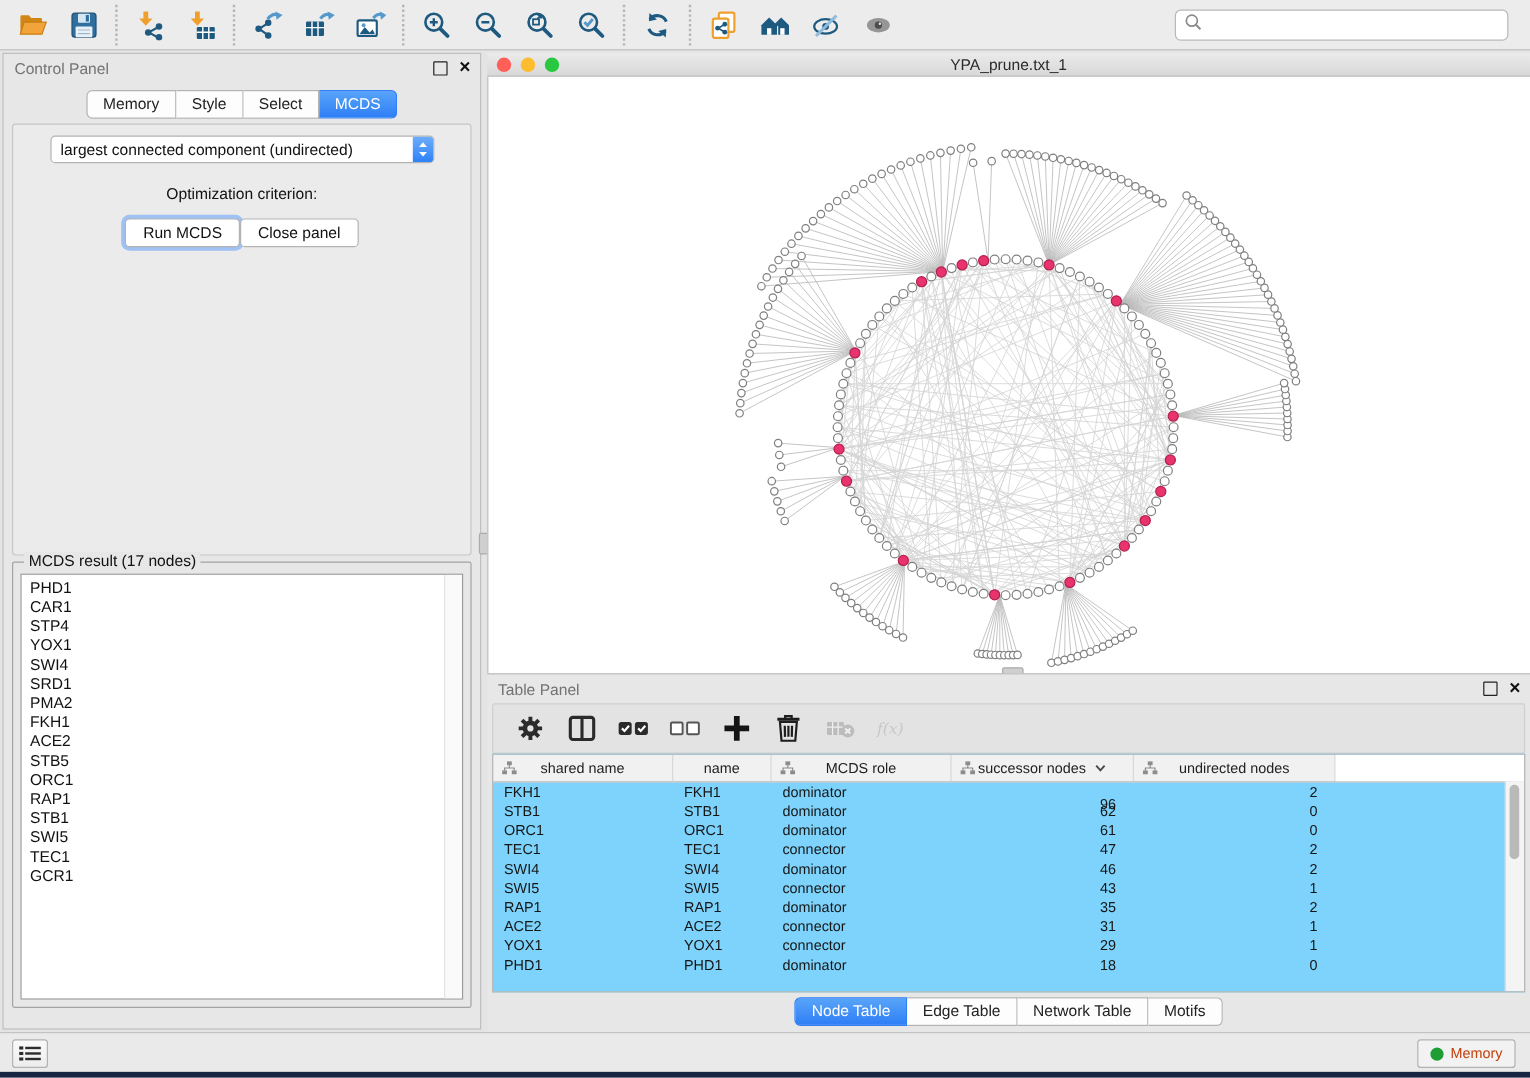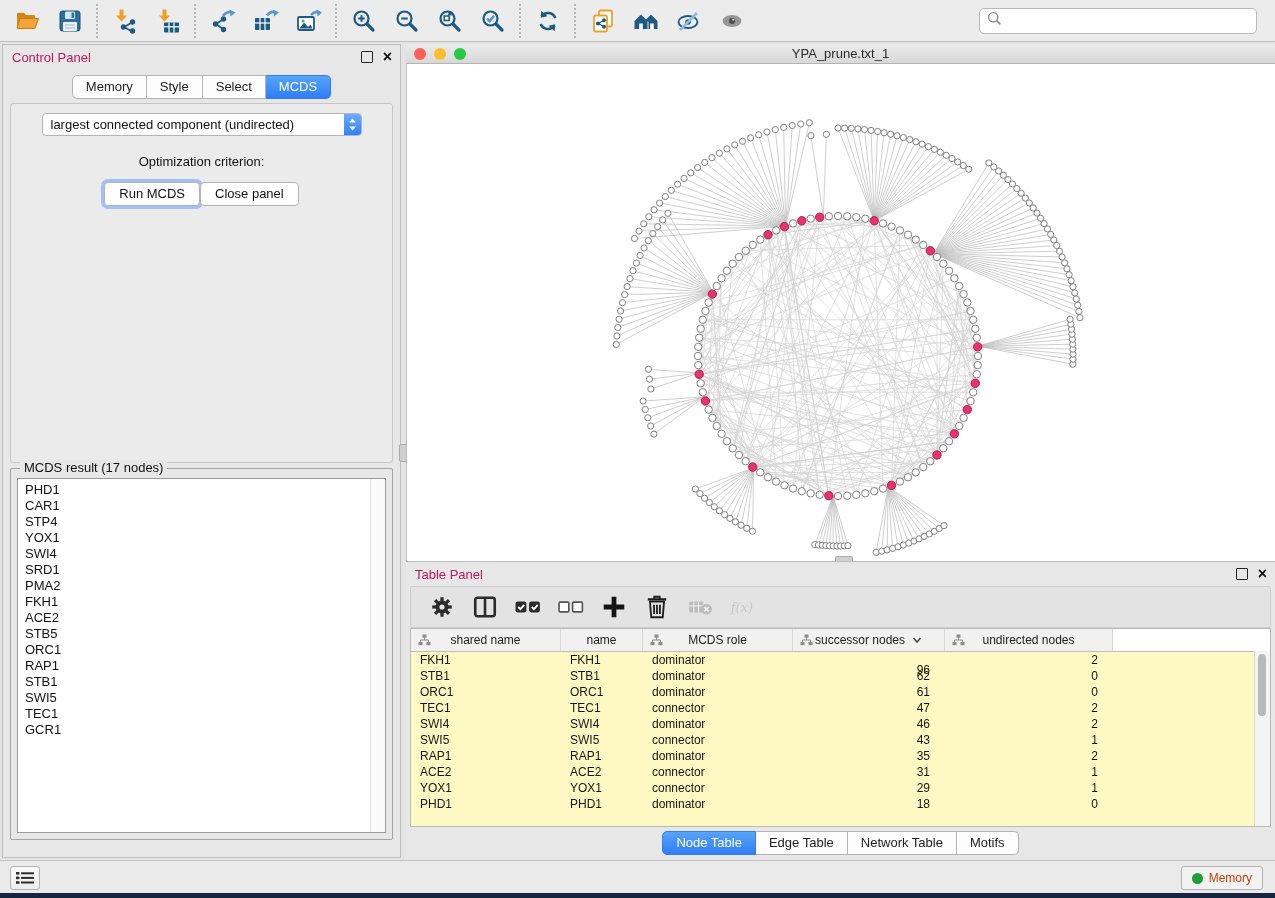--- a/index.html
+++ b/index.html
@@ -17,21 +17,21 @@
   .tb-btn{width:27px;height:27px;display:flex;align-items:center;justify-content:center;cursor:pointer;}
   .tb-btn svg{width:26px;height:26px;}
   #search-wrap{margin-left:auto;margin-right:18px;display:flex;align-items:center;
     width:276px;height:24px;background:#fff;border:1px solid #b9b9b9;border-radius:5px;}
   #search-wrap svg{margin:0 4px 0 7px;}
   #search-input{border:none;outline:none;flex:1;height:20px;font-size:12px;background:transparent;}
   
   #control-panel{position:absolute;left:2px;top:44px;width:399px;height:814px;
     background:#e7e7e7;border:1px solid #bfbfbf;box-sizing:border-box;}
   .panel-header{position:relative;height:24px;display:flex;align-items:center;}
-  .panel-title{font-size:13px;color:#be185d;padding-left:9px;}
+  .panel-title{font-size:13px;color:#737373;padding-left:9px;}
   .panel-btns{position:absolute;right:8px;top:0;height:24px;display:flex;align-items:center;gap:10px;}
   .float-btn{width:10px;height:10px;border:1.6px solid #222;border-radius:1px;cursor:pointer;}
   .close-btn{font-weight:900;font-size:16px;line-height:14px;color:#111;cursor:pointer;}
   .seg-tabs{display:flex;justify-content:center;}
   .seg-tab{font-size:13px;color:#222;background:#fdfdfd;border:1px solid #b3b3b3;border-left-width:0;
     padding:3px 13px 4px;cursor:pointer;}
   .seg-tab:first-child{border-left-width:1px;border-radius:5px 0 0 5px;}
   .seg-tab:last-child{border-radius:0 5px 5px 0;}
   .seg-tab.active{background:linear-gradient(#58a4f9,#2f7ef6);border-color:#2f7ef6;color:#fff;}
   #cp-tabs{margin-top:6px;}
@@ -63,21 +63,21 @@
   #net-title{text-align:center;font-size:13px;color:#2a2a2a;line-height:20px;}
   #net-canvas{position:absolute;left:0;top:20px;width:869px;height:497px;background:#fff;
     border-left:1px solid #bbb;box-sizing:border-box;}
   
   #table-panel{position:absolute;left:0;top:517px;width:869px;height:299px;background:#e7e7e7;
     border-top:1px solid #bdbdbd;box-sizing:border-box;}
   #tp-toolbar{position:absolute;left:4px;right:4px;top:24px;height:42px;background:#e3e3e3;
     border:1px solid #cfcfcf;border-radius:2px;display:flex;align-items:center;gap:17px;padding-left:18px;box-sizing:border-box;}
   .tp-tool{width:26px;height:26px;display:flex;align-items:center;justify-content:center;cursor:pointer;}
   .tp-tool.disabled{opacity:.45;cursor:default;}
-  #tp-table{position:absolute;left:4px;right:4px;top:66px;bottom:33px;background:#fef9c3;
+  #tp-table{position:absolute;left:4px;right:4px;top:66px;bottom:33px;background:#7dd3fc;
     border:1px solid #b9b9b9;overflow:hidden;box-sizing:border-box;}
   #tp-head{display:flex;height:22px;border-bottom:1px solid #bdbdbd;background:#f1f1f1;}
   .th{position:relative;display:flex;align-items:center;justify-content:center;
     border-right:1px solid #d8d8d8;font-size:12px;color:#222;box-sizing:border-box;cursor:pointer;}
   .th .tree{position:absolute;left:7px;top:5px;}
   .th .sort{margin-left:7px;}
   .th-fill{flex:1;background:#fff;border-right:none;cursor:default;}
   .tr{display:flex;height:16px;align-items:center;cursor:pointer;}
   .td{font-size:12px;color:#161616;box-sizing:border-box;white-space:nowrap;overflow:hidden;}
   .td.l{padding-left:9px;text-align:left;}

